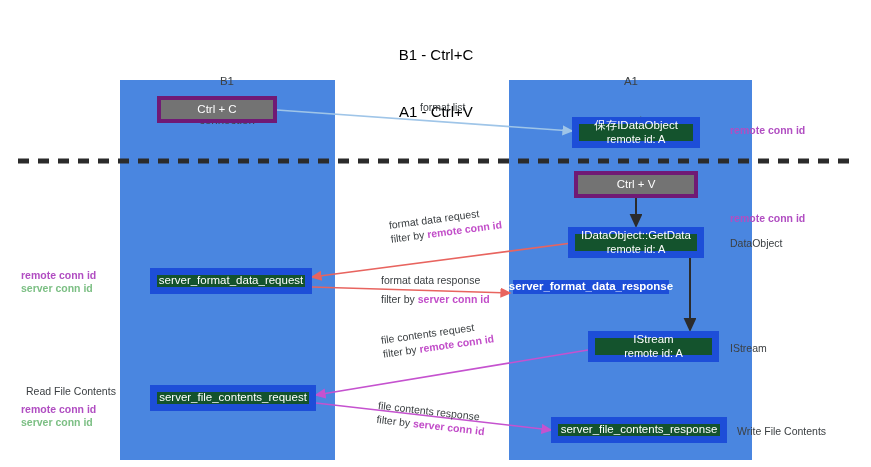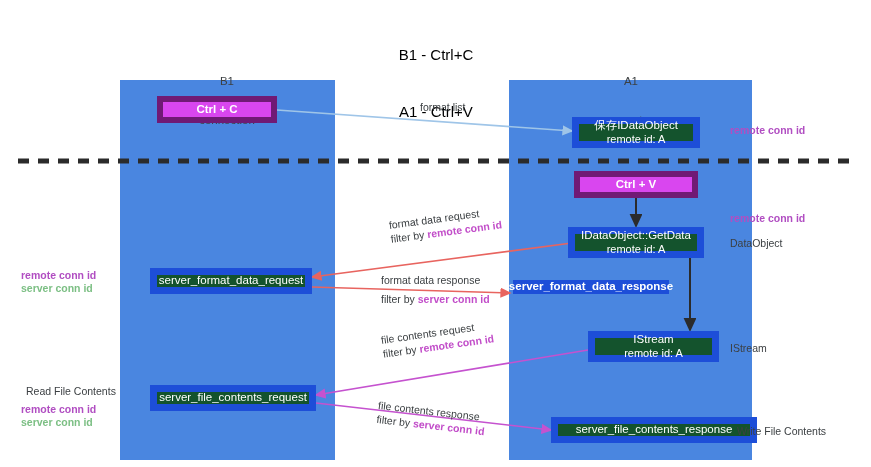--- a/index.html
+++ b/index.html
@@ -25,21 +25,21 @@
 
   
   .lane{position:absolute;background:#4a86e0;}
 
   
   .node{
     position:absolute;box-sizing:border-box;
     display:flex;flex-direction:column;align-items:center;justify-content:center;
     text-align:center;color:#ffffff;font-size:11.5px;line-height:13.5px;
   }
-  .node.green{background:#d946ef;border:6px solid #701a75;font-weight:bold;}
+  .node.green{background:#737373;border:4px solid #701a75;}
   .node.orange{background:#14532d;border:7px solid #1d4ed8;text-align:right;}
   .node .l2{font-size:11px;}
 
   
   .edgelabel{
     position:absolute;font-size:10.5px;line-height:14px;color:#3c4043;
     white-space:nowrap;
   }
   .edgelabel .rot{display:block;}
   .purple{color:#c24ec9;font-weight:bold;}
@@ -138,21 +138,21 @@
 
   <div class="node orange" style="left:588px;top:331px;width:131px;height:31px;">
     <div>IStream</div>
     <div class="l2">remote id: A</div>
   </div>
 
   <div class="node orange" style="left:150px;top:385px;width:166px;height:26px;">
     <div>server_file_contents_request</div>
   </div>
 
-  <div class="node orange" style="left:551px;top:417px;width:206px;height:26px;">
+  <div class="node orange" style="left:551px;top:417px;width:176px;height:26px;">
     <div>server_file_contents_response</div>
   </div>
 
   <div class="edgelabel" style="left:420px;top:100px;">
     <span>format list</span>
   </div>
 
   <div class="edgelabel" style="left:388px;top:218px;transform:rotate(-7.5deg);transform-origin:left top;">
     <span class="rot">format data request</span>
     <span class="rot"><span>filter by </span><span class="purple">remote conn id</span></span>

